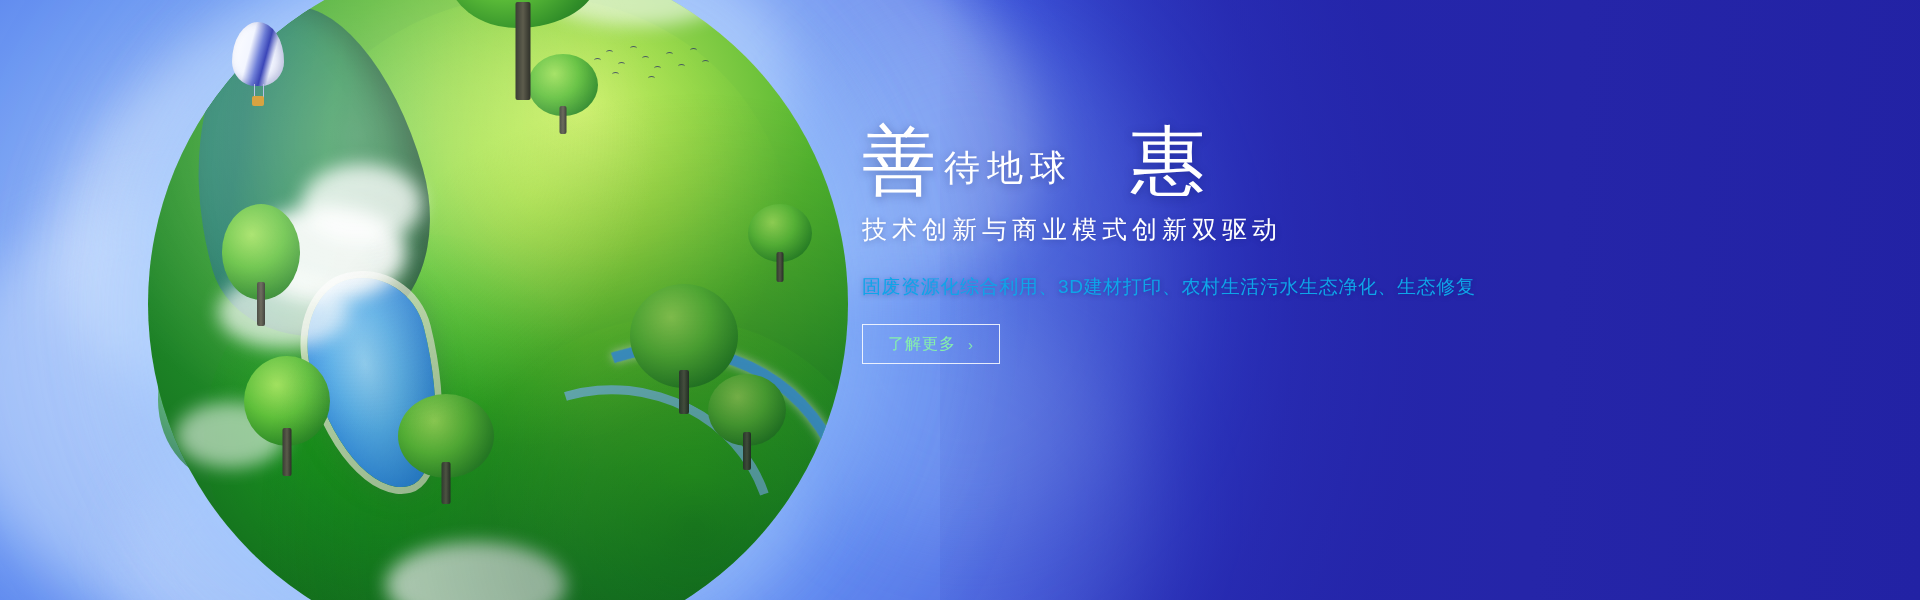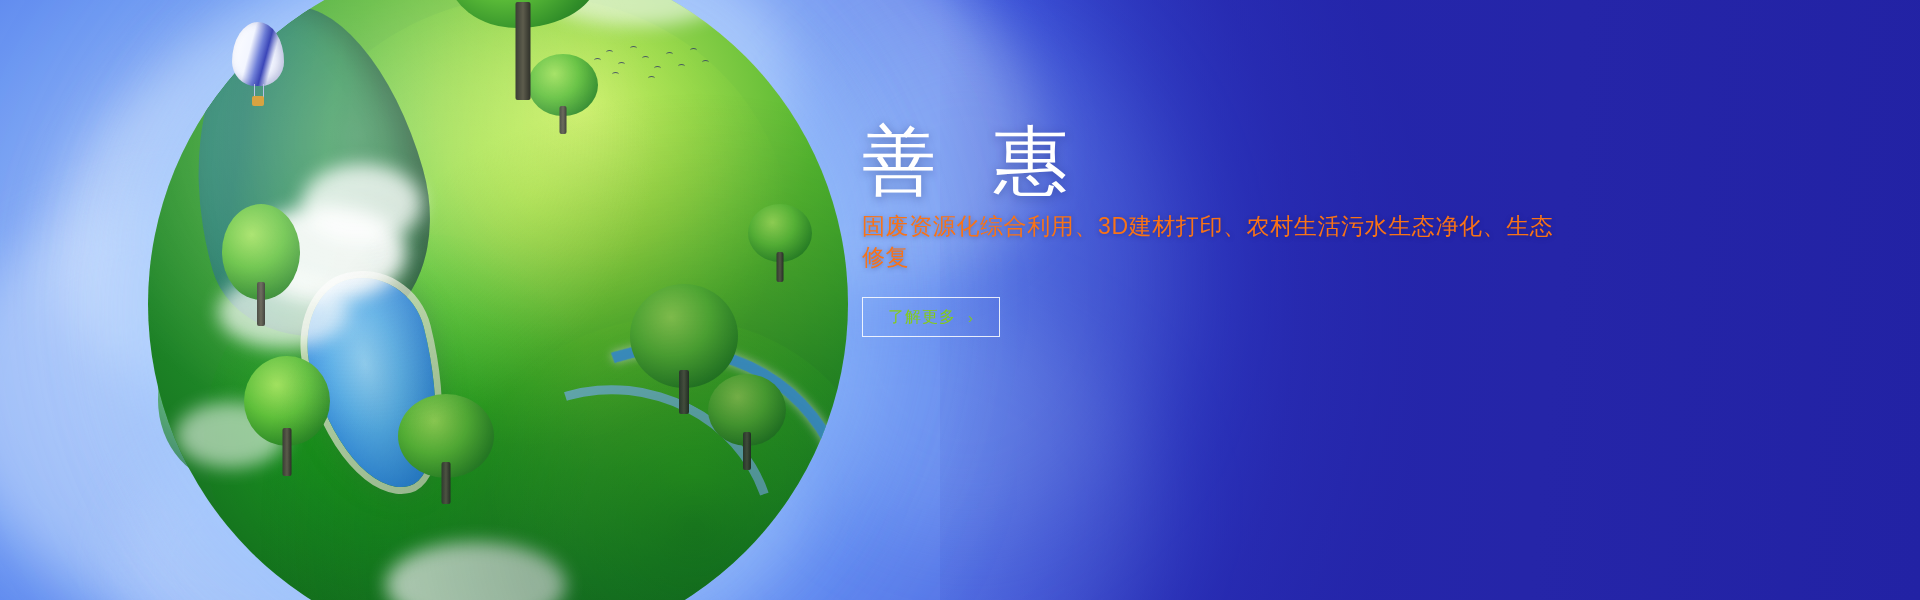--- a/index.html
+++ b/index.html
@@ -170,32 +170,32 @@
 
   .subtitle{
     margin-top:20px;
     color:#ffffff;
     font-size:25px;
     letter-spacing:5px;
     font-weight:400;
     text-shadow:0 1px 6px rgba(10,20,90,.3);
   }
   .desc{
-    margin-top:18px;
-    color:#f97316;
-    font-size:23px;
+    margin-top:28px;
+    color:#0ea5e9;
+    font-size:19px;
     letter-spacing:.6px;
     text-shadow:0 1px 5px rgba(10,20,90,.35);
   }
   .cta{
     margin-top:24px;
     display:inline-flex;align-items:center;justify-content:center;gap:12px;
     width:116px;height:38px;
     border:1px solid rgba(255,255,255,.85);
-    color:#84cc16;font-size:16px;letter-spacing:1px;
+    color:#86efac;font-size:16px;letter-spacing:1px;
     background:transparent;cursor:pointer;
     box-sizing:content-box;padding:0 10px;
   }
   .cta .chev{font-size:15px;opacity:.95;}
 </style>
 </head>
 <body>
 
 <div class="banner">
 
@@ -287,27 +287,29 @@
     <span class="bird" style="left:112px;top:18px"></span>
     <span class="bird" style="left:22px;top:30px"></span>
     <span class="bird" style="left:58px;top:34px"></span>
   </div>
 
   <div class="content">
 
     <div class="headline">
       <span class="hl-group">
         <span class="hl-big">善</span>
+        <span class="hl-small">待地球</span>
       </span>
       <span class="hl-gap"></span>
       <span class="hl-group">
         <span class="hl-big">惠</span>
       </span>
     </div>
 
+    <div class="subtitle">技术创新与商业模式创新双驱动</div>
 
     <div class="desc">固废资源化综合利用、3D建材打印、农村生活污水生态净化、生态修复</div>
 
     <div class="cta">
       <span>了解更多</span>
       <span class="chev">›</span>
     </div>
 
   </div>
 </div>

